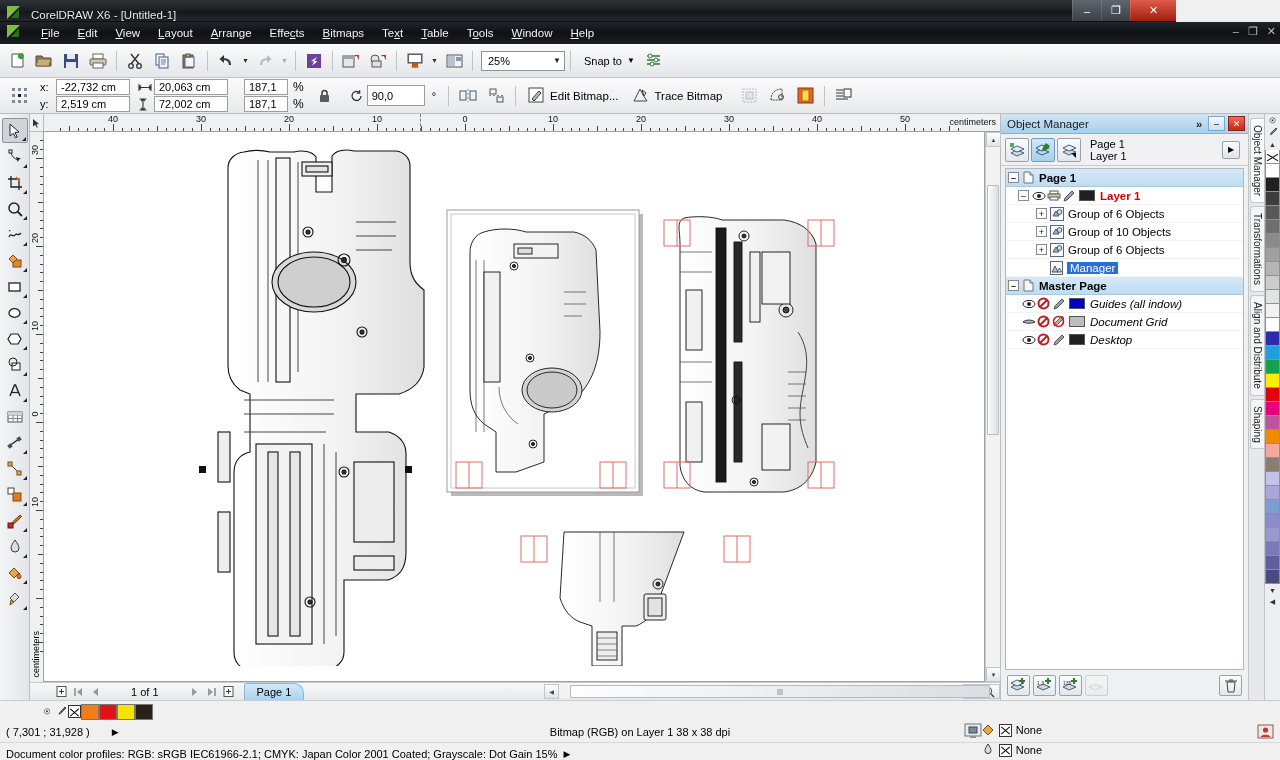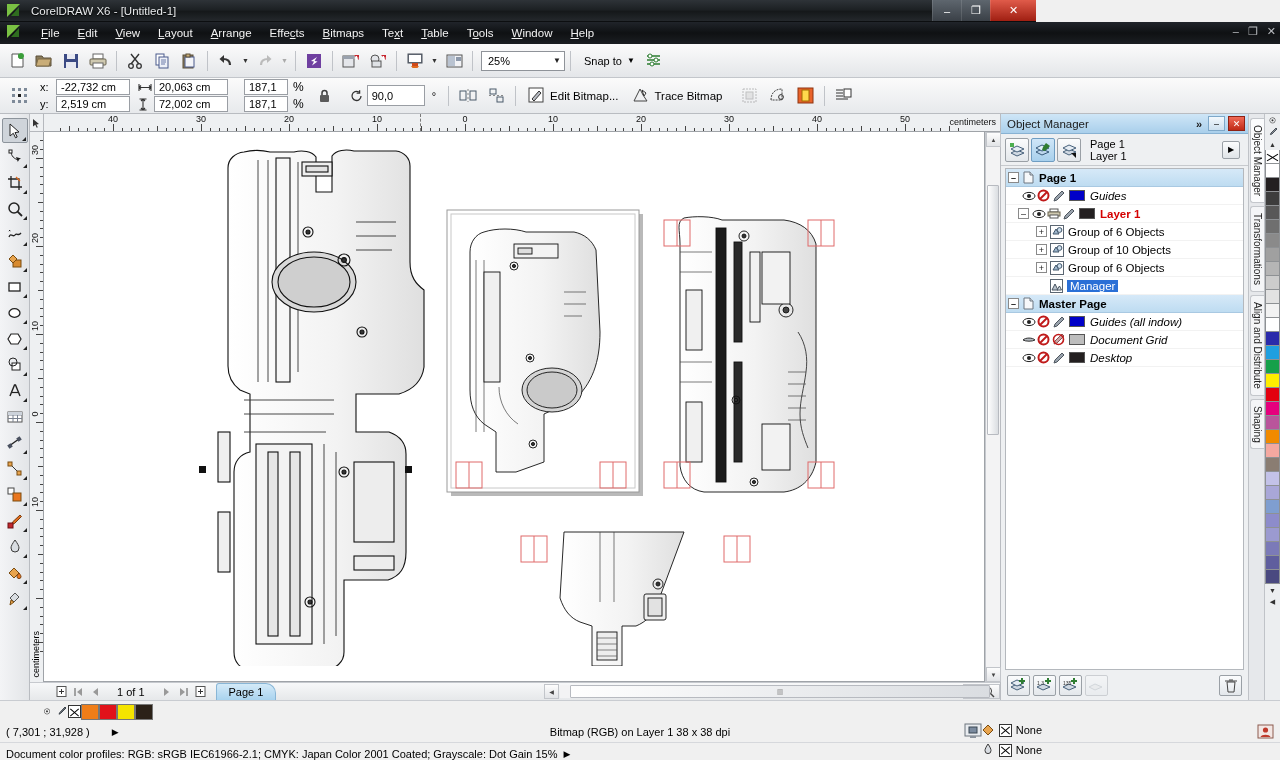--- a/index.html
+++ b/index.html
@@ -6,23 +6,23 @@
   html,body { width:1280px; height:760px; overflow:hidden; }
   body {
     font-family: "Liberation Sans", sans-serif;
     font-size: 11px;
     color:#000;
     background:#f0f0f0;
     -webkit-font-smoothing: antialiased;
   }
   
   #titlebar {
-    height:22px; width:1036px;
+    height:22px; width:1176px;
     background: linear-gradient(to bottom,#2e3338 0%,#1d2124 45%,#15181a 55%,#24282c 100%);
-    display:flex; align-items:center; position:relative;
+    display:flex; align-items:flex-end; position:relative;
     border-bottom:1px solid #0c0e10;
   }
   #titlebar .t-ico { width:18px; height:16px; margin-left:6px; position:relative; }
   .corel-logo {
     width:16px;height:16px;position:relative;display:inline-block;
   }
   .corel-logo:before{
     content:""; position:absolute; left:1px; top:1px; width:0;height:0;
     border-left:13px solid #7ac143; border-bottom:13px solid transparent;
   }
@@ -117,21 +117,21 @@
   #vscroll{ width:15px;background:#f0f0f0;border-left:1px solid #c6c9ce;position:relative;display:flex;flex-direction:column;}
   .sb-btn{height:15px;width:15px;background:linear-gradient(to bottom,#fdfdfd,#e2e4e7);border:1px solid #c2c5ca;
           display:flex;align-items:center;justify-content:center;font-size:6px;color:#444;}
   .sb-track{flex:1;background:#f3f3f4;position:relative;}
   .sb-thumb{position:absolute;left:1px;right:1px;background:linear-gradient(to right,#fefefe,#dadde1);
             border:1px solid #b7bac0;border-radius:1px;}
   #bottombars{ height:18px;display:flex;align-items:stretch;background:#eef0f2; }
   #pagenav{ width:514px;display:flex;align-items:center;gap:2px;background:linear-gradient(to bottom,#f7f8f9,#e6e8ea);
             border-top:1px solid #c6c9ce;padding-left:24px; }
   .pgbtn{width:15px;height:15px;display:flex;align-items:center;justify-content:center;font-size:8px;color:#333;}
-  .pgcount{font-size:11px;margin:0 12px;}
+  .pgcount{font-size:11px;margin:0 26px;}
   .pgtab{
     height:17px;padding:0 12px;display:flex;align-items:center;font-size:11px;margin-left:6px;
     background:linear-gradient(to bottom,#d4eaf8,#a9d3ef);
     border:1px solid #89b6d6;border-bottom:none;border-radius:3px 10px 0 0;
   }
   #hscrollbar{ flex:1;display:flex;align-items:center;background:linear-gradient(to bottom,#f7f8f9,#e6e8ea);
                border-top:1px solid #c6c9ce; }
   
   #docker{ width:248px;height:586px;background:#eef0f2;border-left:1px solid #b9bcc1;display:flex;flex-direction:column; }
   #dockhdr{
@@ -1065,41 +1065,20 @@
         <span class="exp">–</span>
         <span style="margin-right:4px">
           <svg width="13" height="13" viewBox="0 0 13 13">
               <path d="M2 1h6l3 3v8H2z" fill="#f6f8fa" stroke="#6d7681"></path>
               <path d="M8 1v3h3" fill="#d5dbe2" stroke="#6d7681"></path>
             </svg>
         </span>
         <span class="tlabel bold">Page 1</span>
       </div>
 
-      <div class="trow ind1">
-        <span class="eye">
-          <svg width="14" height="10" viewBox="0 0 14 10">
-              <ellipse cx="7" cy="5" rx="6" ry="3.6" fill="#fff" stroke="#222"></ellipse>
-              <circle cx="7" cy="5" r="2" fill="#222"></circle>
-            </svg>
-        </span>
-        <span class="eye">
-          <svg width="13" height="13" viewBox="0 0 13 13">
-              <circle cx="6.5" cy="6.5" r="5" fill="none" stroke="#c01a1a" stroke-width="2"></circle>
-              <path d="M3 10L10 3" stroke="#c01a1a" stroke-width="2"></path>
-            </svg>
-        </span>
-        <span class="eye">
-          <svg width="13" height="12" viewBox="0 0 13 12">
-              <path d="M10 1l2 2-7 7-3 1 1-3z" fill="#9aa3ad" stroke="#4e565f"></path>
-            </svg>
-        </span>
-        <span class="swatch" style="background:#0000c8"></span>
-        <span class="tlabel">Guides</span>
-      </div>
 
       <div class="trow" style="padding-left:12px">
         <span class="exp">–</span>
         <span class="eye">
           <svg width="14" height="10" viewBox="0 0 14 10">
               <ellipse cx="7" cy="5" rx="6" ry="3.6" fill="#fff" stroke="#222"></ellipse>
               <circle cx="7" cy="5" r="2" fill="#222"></circle>
             </svg>
         </span>
         <span class="eye">

